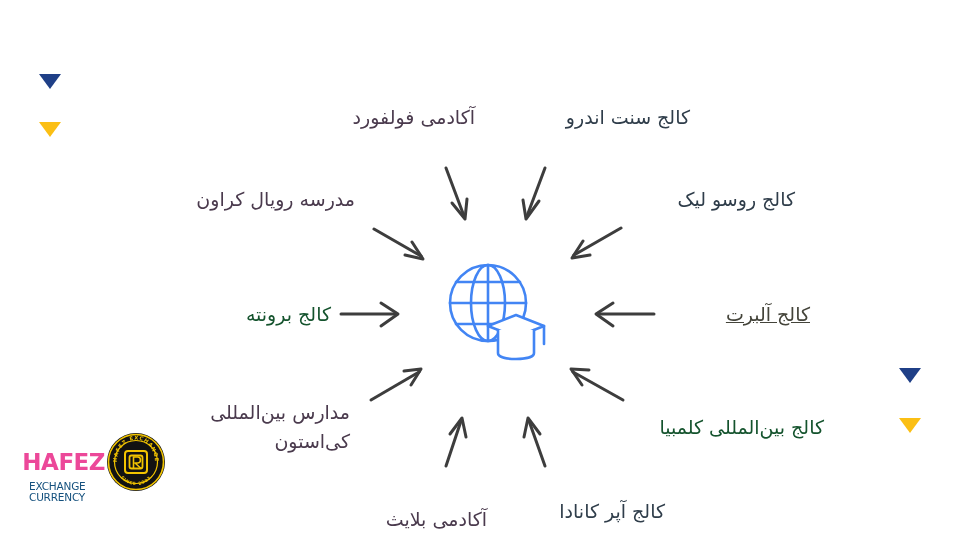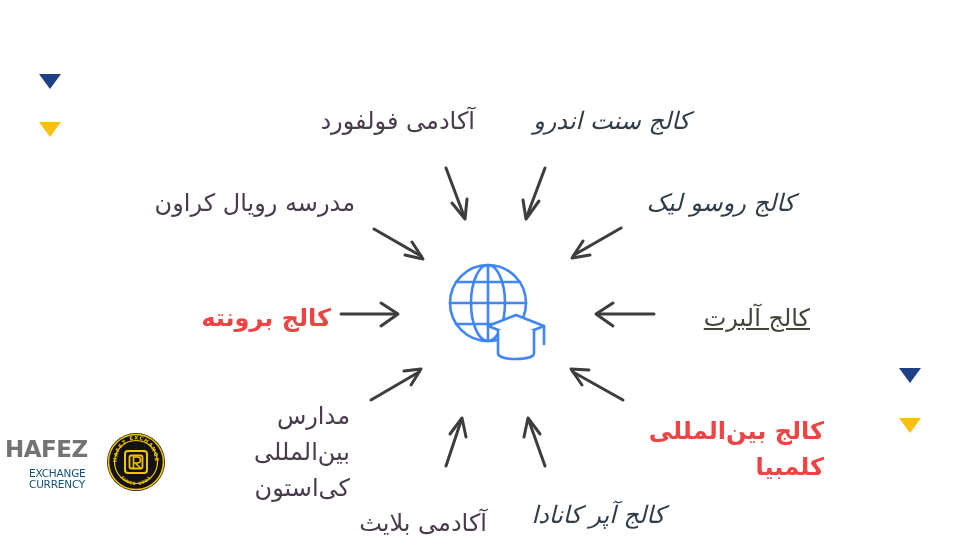--- a/index.html
+++ b/index.html
@@ -29,30 +29,30 @@
 
   #tri-tl-blue   { left: 39px;  top: 74px; }
   #tri-tl-yellow { left: 39px;  top: 122px; }
   #tri-br-blue   { left: 899px; top: 368px; }
   #tri-br-yellow { left: 899px; top: 418px; }
 
   
   .label {
     position: absolute;
     color: #3b3340;
-    font-size: 24px;
+    font-size: 19px;
     line-height: 1.5;
     white-space: pre-line;
     direction: rtl;
     text-align: center;
   }
-  .label.navy   { color: #2f3d4a; font-style: italic; }
+  .label.navy   { color: #2f3d4a; }
   .label.plum   { color: #4a3a4d; }
   .label.olive  { color: #44443a; text-decoration: underline; }
-  .label.brown  { color: #ef4444; font-weight: bold; }
+  .label.brown  { color: #14532d; }
 
   #lbl-standrew   { left: 510px; top: 103px; width: 180px; text-align: right; }
   #lbl-fulford    { left: 300px; top: 103px; width: 175px; text-align: right; }
   #lbl-rousseau   { left: 630px; top: 185px; width: 165px; text-align: right; }
   #lbl-royalcrown { left: 140px; top: 185px; width: 215px; text-align: right; }
   #lbl-albert     { left: 665px; top: 300px; width: 145px; text-align: right; }
   #lbl-bronte     { left: 196px; top: 300px; width: 135px; text-align: right; }
   #lbl-columbia   { left: 624px; top: 413px; width: 200px; text-align: right; }
   #lbl-keystone   { left: 185px; top: 398px; width: 165px; text-align: right; }
   #lbl-uppercanada{ left: 505px; top: 497px; width: 160px; text-align: right; }
@@ -89,24 +89,25 @@
     position: absolute;
     left: 0;
     top: 6px;
     width: 100px;
   }
   #logo-name {
     font-family: "DejaVu Sans", "Liberation Sans", sans-serif;
     font-weight: bold;
     font-size: 23px;
     letter-spacing: -0.5px;
-    color: #737373;
+    color: #ec4899;
     direction: ltr;
-    text-align: left;
+    text-align: right;
     line-height: 1;
+    margin-top: 13px;
   }
   #logo-sub {
     font-family: "DejaVu Sans", "Liberation Sans", sans-serif;
     font-size: 10.5px;
     letter-spacing: -0.2px;
     color: #15517e;
     direction: ltr;
     text-align: left;
     margin-top: 7px;
     line-height: 1;

